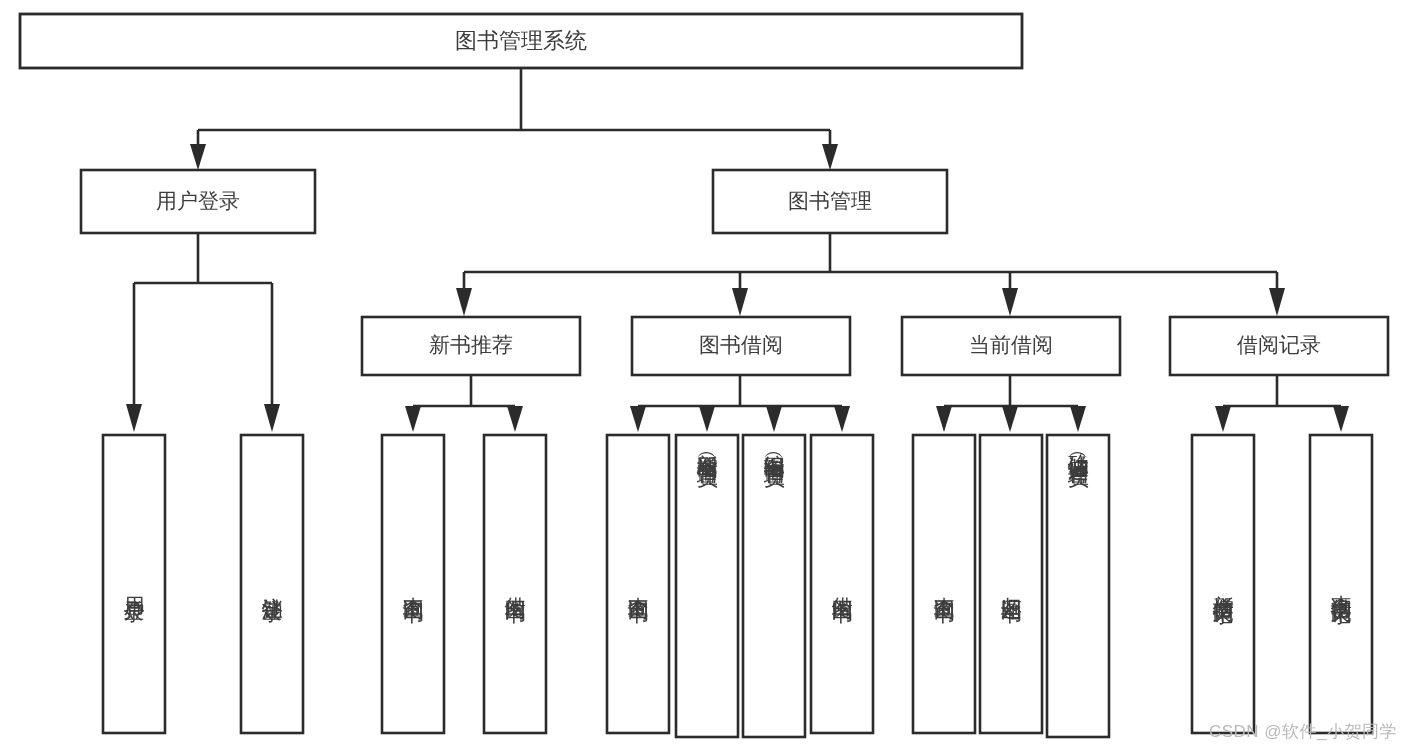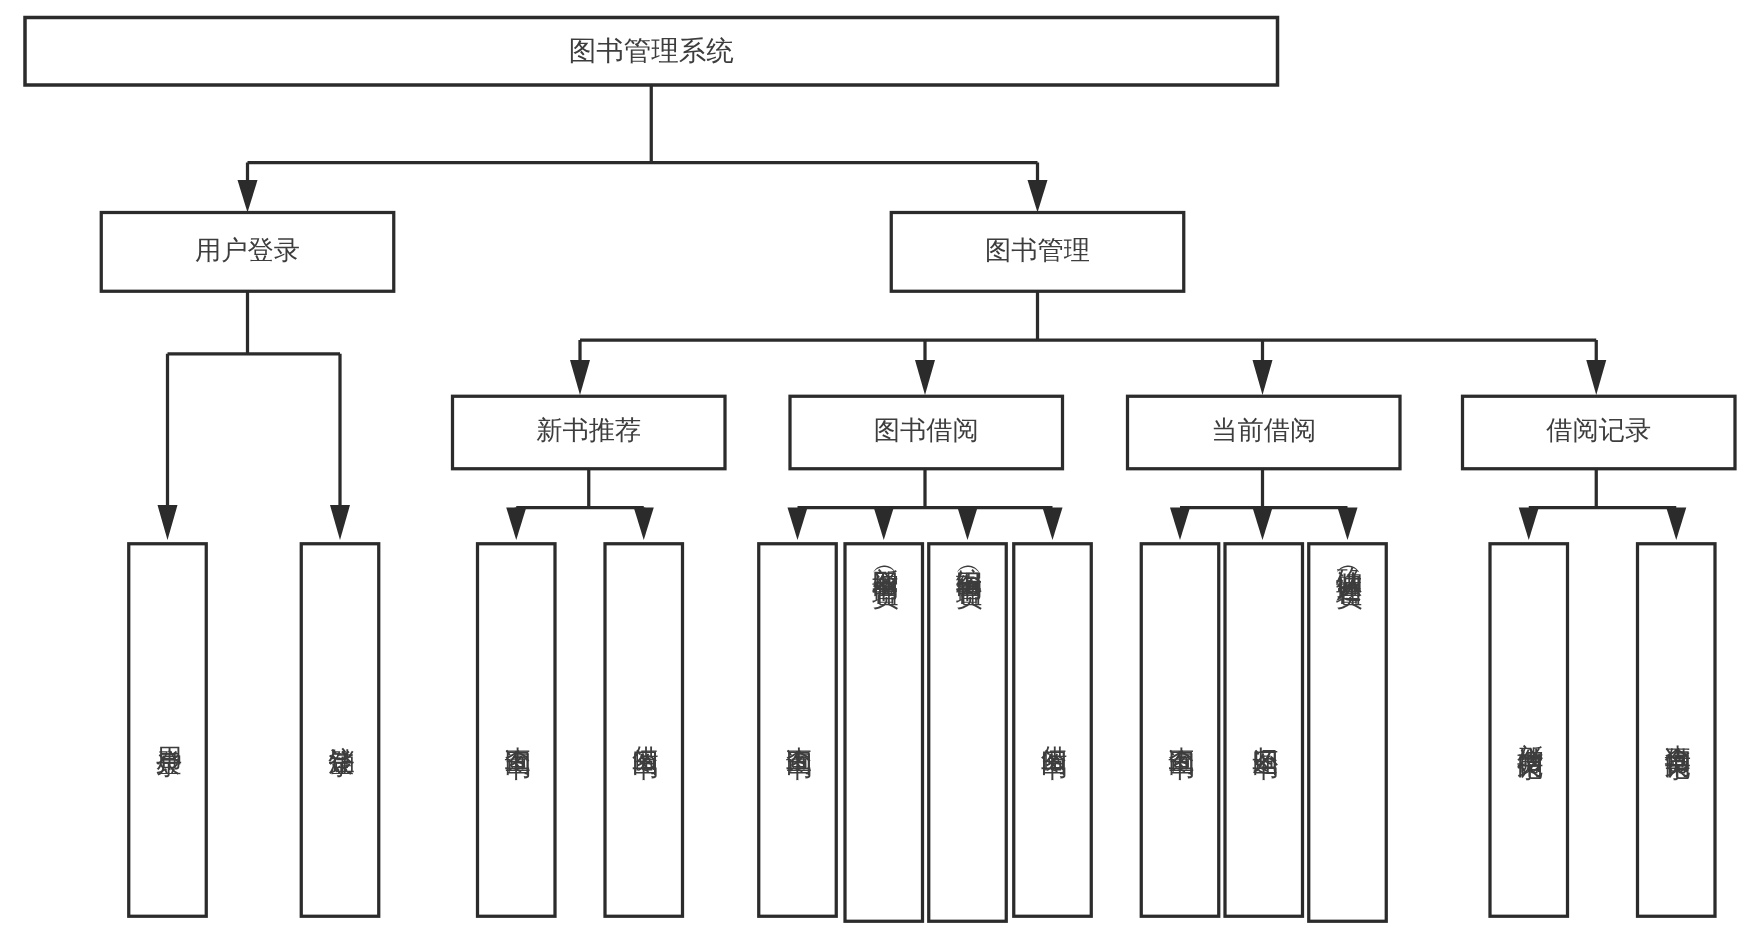--- a/index.html
+++ b/index.html
@@ -262,14 +262,15 @@
     <span class="leaf-label">确认归还（管理员）</span>
   </div>
 
   <div class="leaf-label-wrap" style="left:1192px; top:435px; width:62px; height:298px;">
     <span class="leaf-label">新增借阅记录</span>
   </div>
   <div class="leaf-label-wrap" style="left:1310px; top:435px; width:62px; height:298px;">
     <span class="leaf-label">查询借阅记录</span>
   </div>
 
+  <div class="watermark">CSDN @软件_小贺同学</div>
 
 </div>
 
 </body></html>

